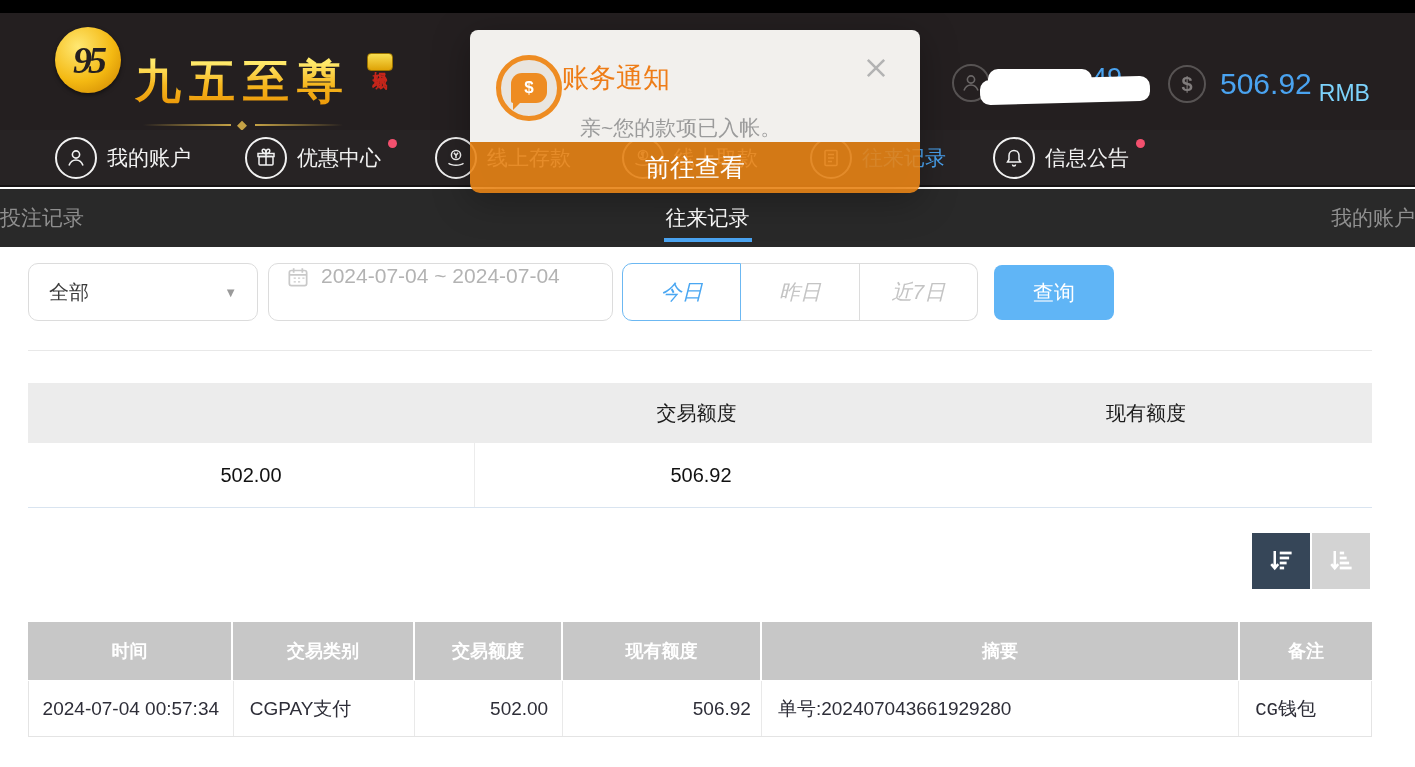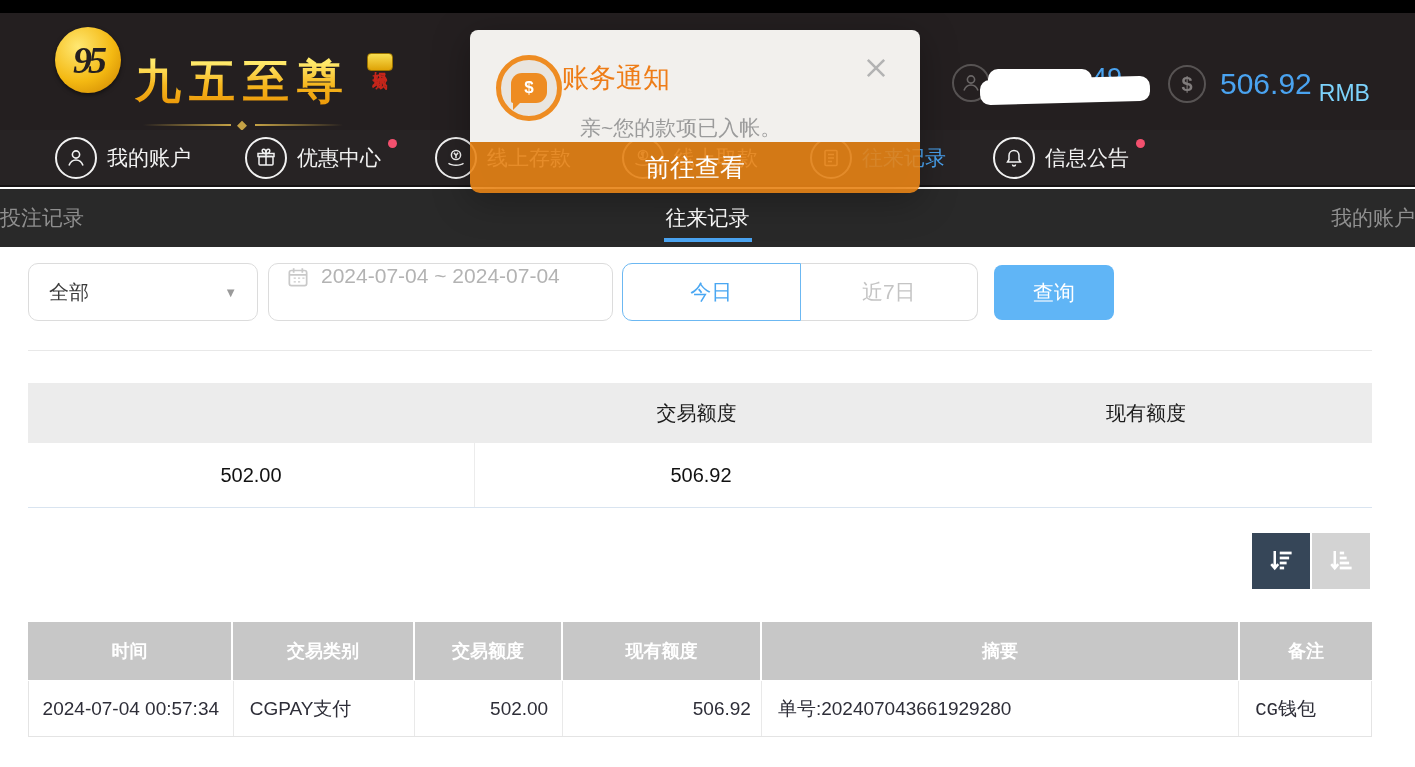--- a/index.html
+++ b/index.html
@@ -57,21 +57,21 @@
   .tab.active .tab-underline { position:absolute; left:50%; transform:translateX(-50%); bottom:5px; width:88px; height:4px; background:#4aa3f0; }
 
   
   .filter-select { position:absolute; left:28px; top:263px; width:230px; height:58px; border:1px solid #dcdcdc; border-radius:10px;
     display:flex; align-items:center; padding:0 20px; cursor:pointer; background:#fff; }
   .filter-select .sel-val { font-size:20px; color:#3a3a3a; flex:1; }
   .filter-select .caret { color:#9a9a9a; font-size:13px; }
   .date-input { position:absolute; left:268px; top:263px; width:345px; height:58px; border:1px solid #dcdcdc; border-radius:10px;
     display:flex; align-items:flex-start; padding:0 16px; background:#fff; cursor:text; }
   .date-input .date-txt { font-size:21px; color:#b3b3b3; margin-left:10px; white-space:nowrap; }
-  .seg { position:absolute; left:622px; top:263px; width:356px; height:58px; display:flex; }
+  .seg { position:absolute; left:622px; top:263px; width:356px; height:58px; display:flex;font-style:italic; }
   .seg-btn { flex:1; border:1px solid #dcdcdc; border-left:none; display:flex; align-items:center; justify-content:center;
     font-size:21px; color:#c4c4c4; cursor:pointer; background:#fff; }
   .seg-btn:first-child { border-left:1px solid #dcdcdc; border-radius:10px 0 0 10px; }
   .seg-btn:last-child { border-radius:0 10px 10px 0; }
   .seg-btn.active { border:1px solid #6cb8f2; color:#4aa7f2; }
   .query-btn { position:absolute; left:994px; top:265px; width:120px; height:55px; background:#60b5f6; border:none; border-radius:8px;
     color:#fff; font-size:21px; cursor:pointer; font-family:inherit; }
 
   .divider { position:absolute; left:28px; top:350px; width:1344px; height:1px; background:#e8e8e8; }
 
@@ -249,20 +249,23 @@
       <path d="M8 13h2M12 13h2M16 13h2M8 16.5h2M12 16.5h2" stroke-width="1.2"></path>
     </svg>
     <span class="date-txt">2024-07-04 ~ 2024-07-04</span>
   </div>
 
   <div class="seg">
     <div class="seg-btn active">
       <span>今日</span>
     </div>
     <div class="seg-btn">
+      <span>昨日</span>
+    </div>
+    <div class="seg-btn">
       <span>近7日</span>
     </div>
   </div>
 
   <button class="query-btn">查询</button>
 
   <div class="divider"></div>
 
   <div class="sum-table">
     <div class="sum-head">

